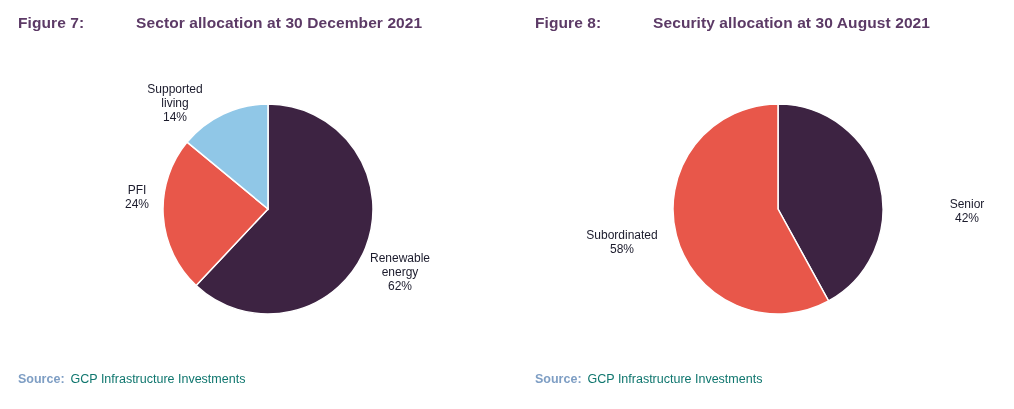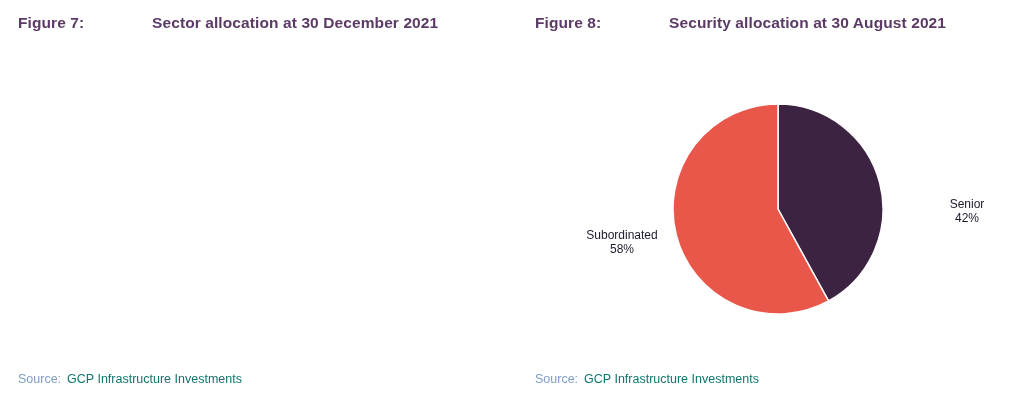--- a/index.html
+++ b/index.html
@@ -27,21 +27,21 @@
   .figure-panel.left  { left: 0; }
   .figure-panel.right { left: 517px; }
 
   .fig-header {
     position: absolute;
     left: 18px;
     top: 12px;
     width: 472px;
     display: flex;
     align-items: flex-start;
-    gap: 16px;
+    gap: 0px;
   }
   .fig-number {
     color: #5c3a66;
     font-weight: bold;
     font-size: 15.5px;
     line-height: 21px;
     letter-spacing: 0.1px;
     flex: 0 0 118px;
   }
   .fig-title {
@@ -72,39 +72,66 @@
   .source-line {
     position: absolute;
     left: 18px;
     bottom: 22px;
     font-size: 12.5px;
     line-height: 16px;
     white-space: nowrap;
   }
   .source-key {
     color: #7e9ec4;
-    font-weight: normal;
+    font-weight: bold;
     margin-right: 6px;
   }
   .source-val {
     color: #0f766e;
   }
 </style>
 </head>
 <body>
 
 <div class="page">
 
   <section class="figure-panel left">
 
     <div class="fig-header">
       <span class="fig-number">Figure 7:</span>
       <span class="fig-title">Sector allocation at 30 December 2021</span>
     </div>
 
+    <div class="chart-area">
+      <svg class="chart-svg" width="507" height="290" viewBox="0 0 507 290">
+
+        <path d="M 268 151 L 268.00 46.00 A 105 105 0 1 1 196.12 227.54 Z" fill="#3d2342" stroke="#ffffff" stroke-width="1.5"></path>
+
+        <path d="M 268 151 L 196.12 227.54 A 105 105 0 0 1 187.10 84.07 Z" fill="#e8574a" stroke="#ffffff" stroke-width="1.5"></path>
+
+        <path d="M 268 151 L 187.10 84.07 A 105 105 0 0 1 268.00 46.00 Z" fill="#90c7e7" stroke="#ffffff" stroke-width="1.5"></path>
+
+        <g>
+          <text class="pie-label" x="175" y="35" text-anchor="middle">Supported</text>
+          <text class="pie-label" x="175" y="49" text-anchor="middle">living</text>
+          <text class="pie-label" x="175" y="63" text-anchor="middle">14%</text>
+        </g>
+
+        <g>
+          <text class="pie-label" x="137" y="136" text-anchor="middle">PFI</text>
+          <text class="pie-label" x="137" y="150" text-anchor="middle">24%</text>
+        </g>
+
+        <g>
+          <text class="pie-label" x="400" y="204" text-anchor="middle">Renewable</text>
+          <text class="pie-label" x="400" y="218" text-anchor="middle">energy</text>
+          <text class="pie-label" x="400" y="232" text-anchor="middle">62%</text>
+        </g>
+      </svg>
+    </div>
 
     <div class="source-line">
       <span class="source-key">Source:</span><span class="source-val">GCP Infrastructure Investments</span>
     </div>
   </section>
 
   <section class="figure-panel right">
 
     <div class="fig-header">
       <span class="fig-number">Figure 8:</span>

